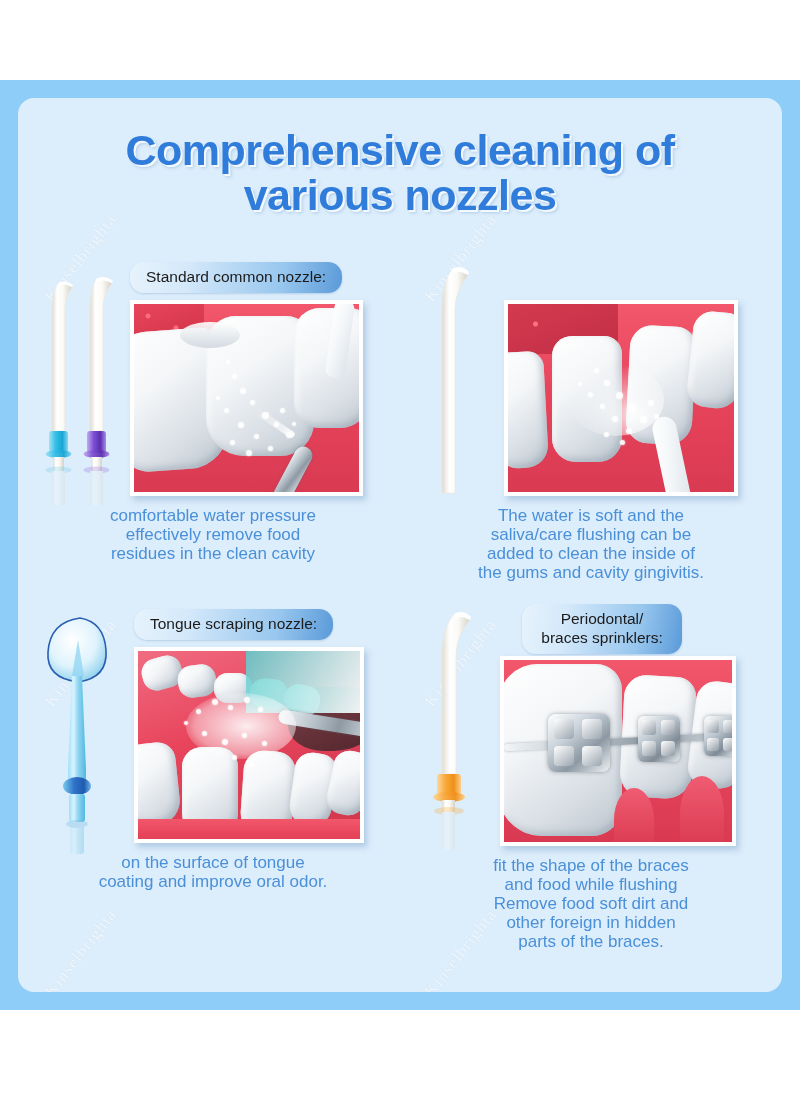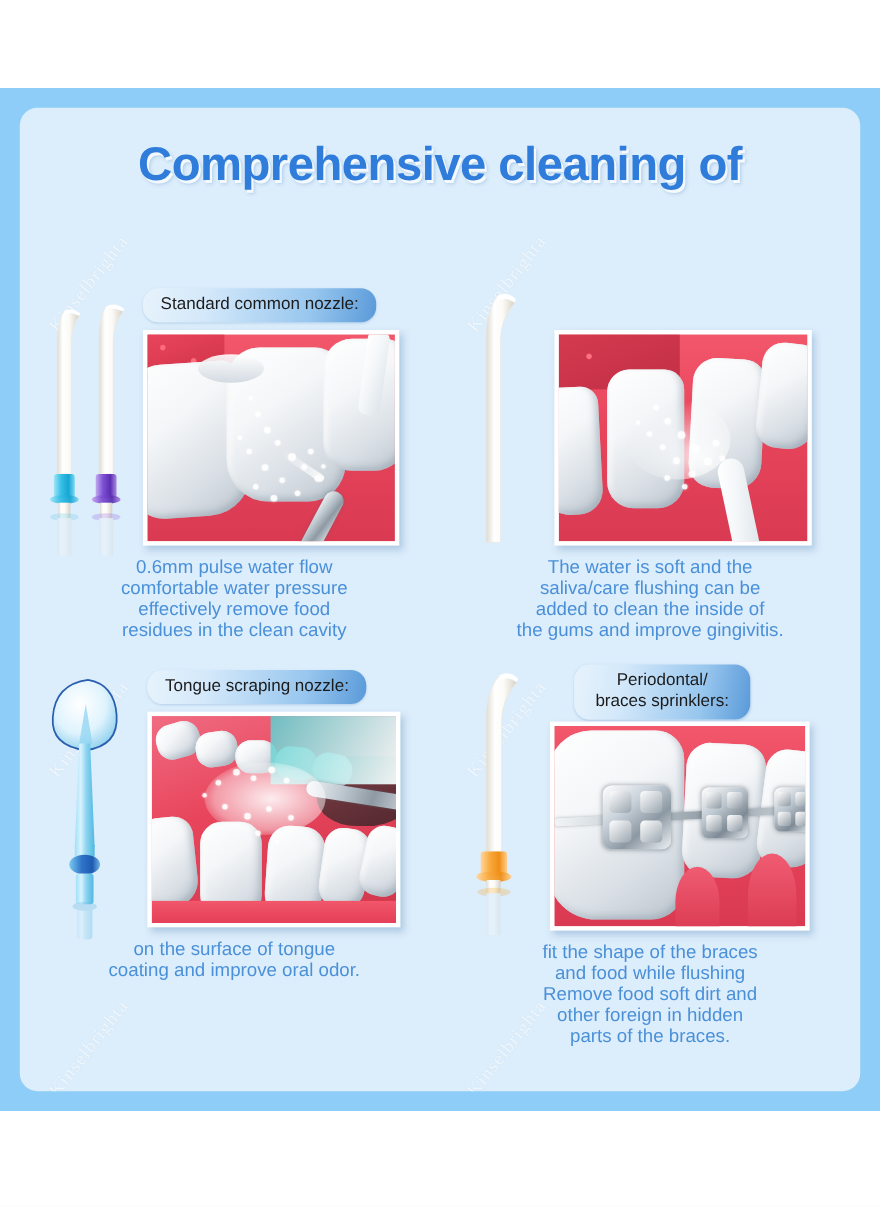--- a/index.html
+++ b/index.html
@@ -141,20 +141,21 @@
 
     <div class="wm" style="left:10px;  top:150px;">Kinselbrighta</div>
     <div class="wm" style="left:390px; top:150px;">Kinselbrighta</div>
     <div class="wm" style="left:10px;  top:555px;">Kinselbrighta</div>
     <div class="wm" style="left:390px; top:555px;">Kinselbrighta</div>
     <div class="wm" style="left:10px;  top:845px;">Kinselbrighta</div>
     <div class="wm" style="left:390px; top:845px;">Kinselbrighta</div>
 
     <div id="title">
       <span>Comprehensive cleaning of</span>
+      <span class="l2">various nozzles</span>
     </div>
 
     <div class="quad q1">
 
       <div class="nozzle" style="left:6px; top:8px; width:104px; height:250px;">
         
         <svg width="104" height="250" viewBox="0 0 104 250">
           <defs>
             <linearGradient id="shaftA" x1="0" y1="0" x2="1" y2="0">
               <stop offset="0%" stop-color="#dedad0"></stop>
@@ -237,21 +238,20 @@
             <div class="drop" style="left:112px;top:146px;width:6px;height:6px;"></div>
             <div class="drop" style="left:96px; top:136px;width:5px;height:5px;"></div>
             <div class="drop" style="left:146px;top:104px;width:5px;height:5px;"></div>
             <div class="drop" style="left:158px;top:118px;width:4px;height:4px;"></div>
             <div style="position:absolute;left:118px;top:116px;width:46px;height:7px;background:linear-gradient(90deg,rgba(255,255,255,0),rgba(255,255,255,.9));transform:rotate(34deg);border-radius:4px;"></div>
           </div>
         </div>
       </div>
 
       <div class="caption" style="top:243px;">
-        <span>0.6mm pulse water flow</span>
         <span>comfortable water pressure</span>
         <span>effectively remove food</span>
         <span>residues in the clean cavity</span>
       </div>
     </div>
 
     <div class="quad q2">
 
       <div class="nozzle" style="left:14px; top:0; width:92px; height:260px;">
         <svg width="92" height="260" viewBox="0 0 92 260">
@@ -302,21 +302,21 @@
             <div class="drop" style="left:96px; top:128px;width:5px;height:5px;"></div>
             <div style="position:absolute;left:60px;top:60px;width:96px;height:72px;border-radius:50%;background:radial-gradient(ellipse at 70% 70%, rgba(255,255,255,.85), rgba(255,255,255,0) 70%);"></div>
           </div>
         </div>
       </div>
 
       <div class="caption" style="top:243px;">
         <span>The water is soft and the</span>
         <span>saliva/care flushing can be</span>
         <span>added to clean the inside of</span>
-        <span>the gums and improve gingivitis.</span>
+        <span>the gums and cavity gingivitis.</span>
       </div>
     </div>
 
     <div class="quad q3">
 
       <div class="nozzle" style="left:8px; top:0; width:100px; height:250px;">
         <svg width="100" height="250" viewBox="0 0 100 250">
           <defs>
             <linearGradient id="tgShaft" x1="0" y1="0" x2="1" y2="0">
               <stop offset="0%" stop-color="#9fe0f7"></stop>

